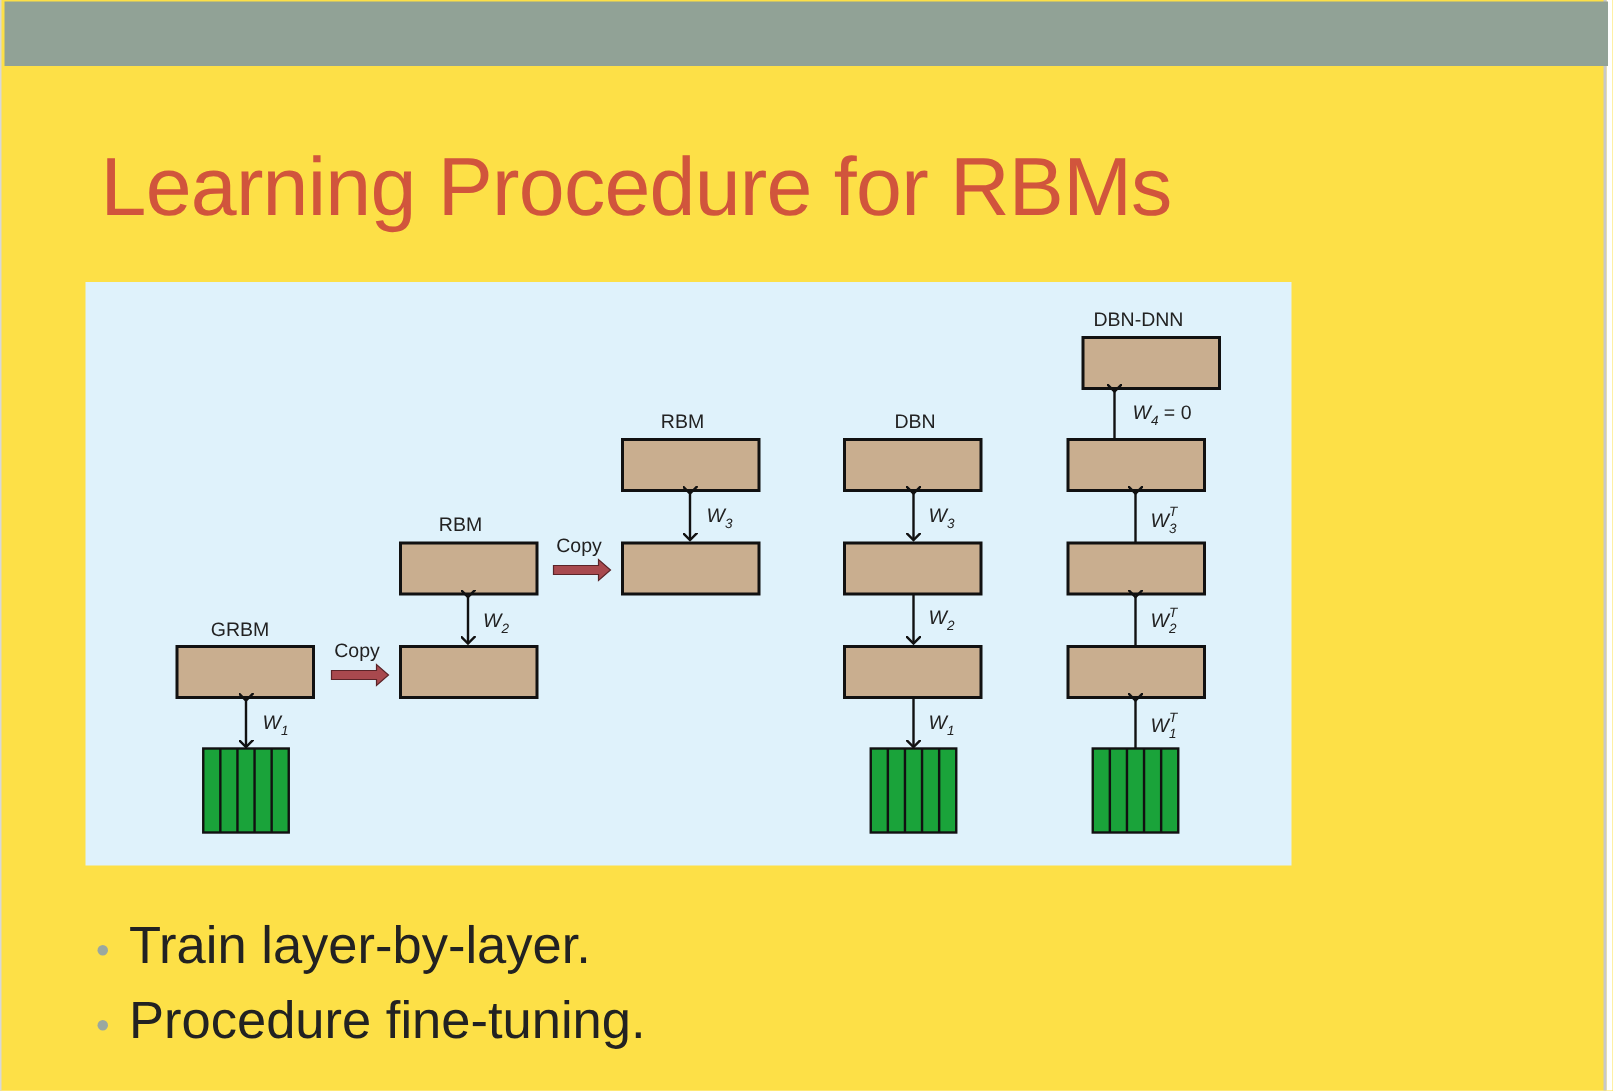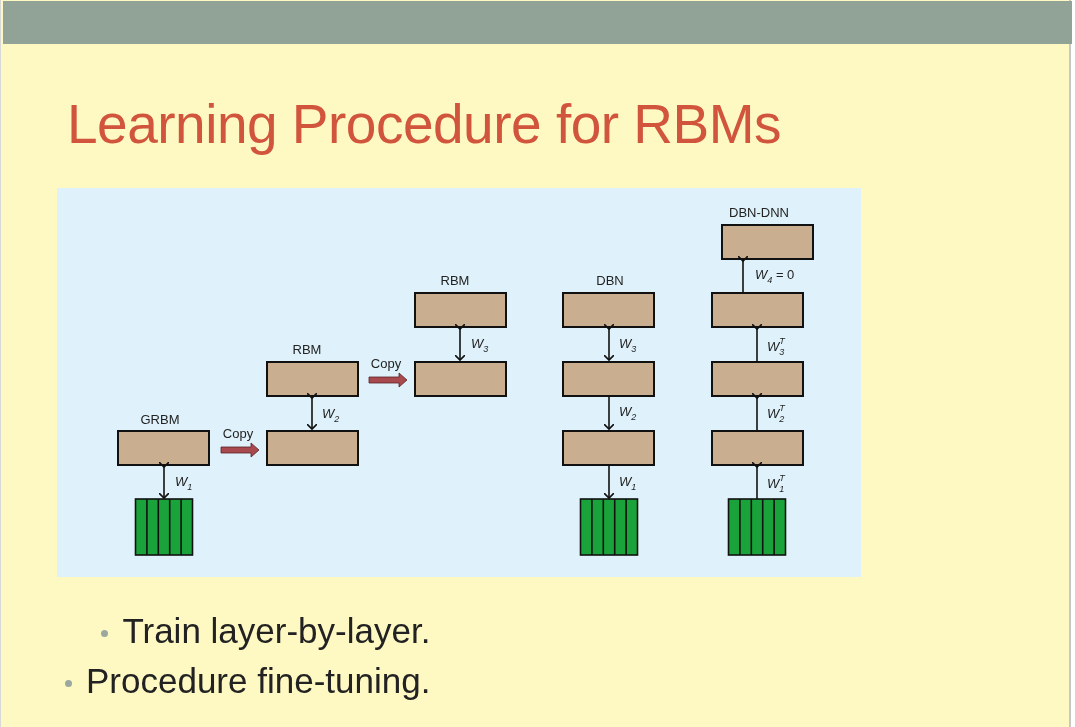--- a/index.html
+++ b/index.html
@@ -4,21 +4,21 @@
 <style>
   html, body { margin: 0; padding: 0; }
   body {
     width: 1075px; height: 727px; overflow: hidden;
     background: #ffffff;
     font-family: "Liberation Sans", sans-serif;
     position: relative;
   }
   .slide {
     position: absolute; left: 0; top: 0; width: 1071px; height: 727px;
-    background: #fef9c3;
+    background: #fde047;
     border-right: 2px solid #c8c8c8;
     border-left: 1px solid #d8d8d8;
     box-sizing: border-box;
   }
   .top-bar {
     position: absolute; left: 2px; top: 1px; width: 1069px; height: 43px;
     background: #91a296;
   }
   .title {
     position: absolute; left: 66px; top: 92px;
@@ -26,21 +26,21 @@
     font-family: "Liberation Sans", sans-serif;
     white-space: nowrap; line-height: 64px;
   }
   .diagram {
     position: absolute; left: 56px; top: 188px; width: 804px; height: 389px;
     background: #dff2fb;
   }
   .diagram svg { position: absolute; left: 0; top: 0; }
   .bullets { position: absolute; left: 64px; top: 606px; }
   .bullet {
-    display: flex; align-items: center; height: 50px; justify-content: flex-end;
+    display: flex; align-items: center; height: 50px;
   }
   .bullet-dot {
     width: 7px; height: 7px; border-radius: 50%; background: #9aa8a0;
     margin-right: 14px; margin-top: 4px;
   }
   .bullet-text {
     font-size: 35px; color: #222222; white-space: nowrap;
     font-family: "Liberation Sans", sans-serif;
   }
   .lbl { font-family: "Liberation Sans", sans-serif; font-size: 13px; fill: #222; }

